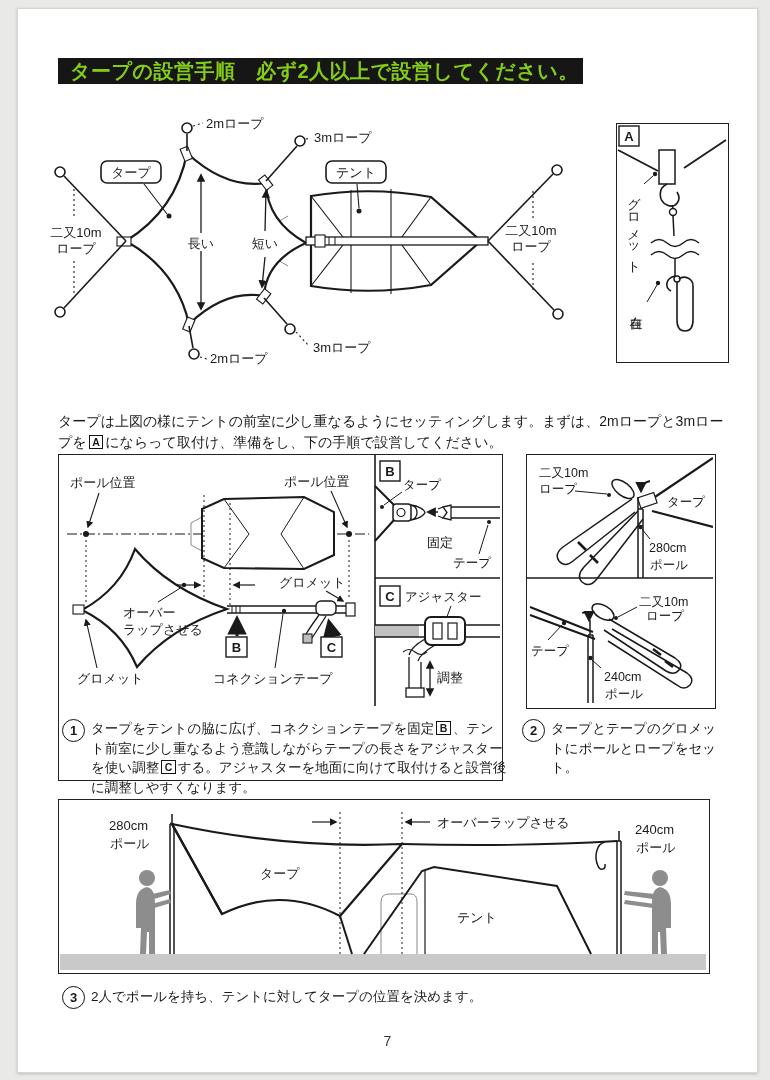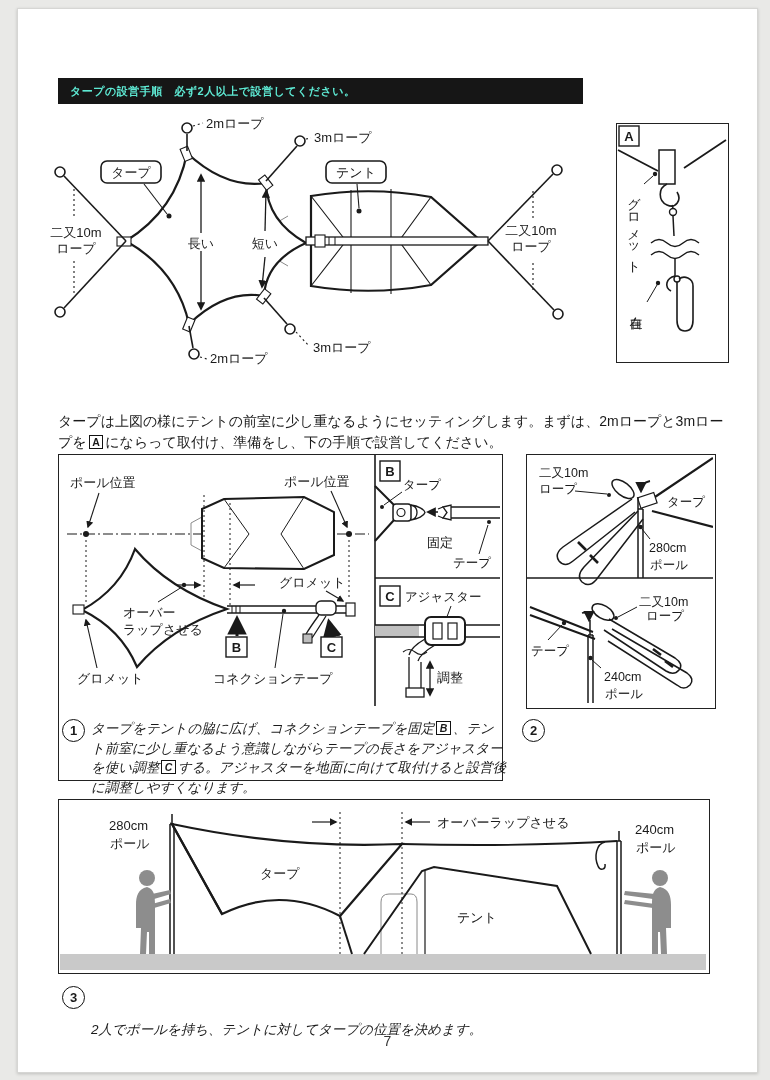--- a/index.html
+++ b/index.html
@@ -10,42 +10,42 @@
     color:#1a1a1a;
   }
   .page {
     position:absolute; left:17px; top:8px; width:739px; height:1063px;
     background:#ffffff; border:1px solid #d6d6d4;
     box-shadow:0 1px 3px rgba(0,0,0,.18);
   }
   .abs { position:absolute; }
   .header-bar {
     left:40px; top:49px; width:513px; height:26px;
-    background:#161616; color:#5eead4;
-    font-size:11px; font-weight:bold; line-height:26px;
-    padding-left:12px; letter-spacing:.5px;margin-top:20px;
+    background:#161616; color:#84cc16;
+    font-size:20px; font-weight:bold; line-height:26px;
+    padding-left:12px; letter-spacing:.5px;
   }
   .intro {
     left:40px; top:382px; width:670px;
     font-size:14px; line-height:21px; letter-spacing:0;margin-top:20px;
   }
   .refbox {
     display:inline-block; border:1.2px solid #111;
     font-size:10.5px; line-height:12px; padding:0 2.5px; margin:0 2px;
     font-weight:bold; vertical-align:1.5px; background:#fff;
   }
   .panel { border:1.7px solid #222; background:#fff; box-sizing:border-box; }
   .steprow { display:flex; align-items:flex-start; }
   .stepnum {
     flex:0 0 auto; display:inline-flex; width:21px; height:21px;
     border:1.7px solid #111; border-radius:50%;
     align-items:center; justify-content:center;
     font-weight:bold; font-size:13px; margin-right:6px; background:#fff;
   }
-  .steptext { font-size:13.5px; line-height:19.5px;font-style:italic; }
+  .steptext { font-size:13.5px; line-height:19.5px; }
   .pagenum { left:0; top:1024px; width:739px; text-align:center; font-size:14px; color:#333; }
   svg text { fill:#1a1a1a; font-family:"Liberation Sans","DejaVu Sans",sans-serif; }
   svg .lbl { font-size:13px; }
   svg .lbl-s { font-size:12.5px; }
   svg .tag { font-size:13px; font-weight:bold; }
   svg { display:block; }
 </style>
 </head>
 <body>
 
@@ -346,20 +346,21 @@
       <text class="lbl-s" x="78" y="243">ポール</text>
     </svg>
   </div>
 
   <div class="abs steprow" style="left:44px; top:710px; width:445px;">
     <span class="stepnum">1</span>
     <span class="steptext"><span>タープをテントの脇に広げ、コネクションテープを固定</span><span class="refbox">B</span><span>、テント前室に少し重なるよう意識しながらテープの長さをアジャスターを使い調整</span><span class="refbox">C</span><span>する。アジャスターを地面に向けて取付けると設営後に調整しやすくなります。</span></span>
   </div>
   <div class="abs steprow" style="left:504px; top:710px; width:205px;">
     <span class="stepnum">2</span>
+    <span class="steptext">タープとテープのグロメットにポールとロープをセット。</span>
   </div>
 
   <div class="abs panel" style="left:40px; top:790px; width:652px; height:175px;">
     <svg width="648" height="171" viewBox="0 0 648 171">
       <defs>
         <marker id="m4" viewBox="0 0 10 10" refX="8" refY="5" markerWidth="6.5" markerHeight="6.5" orient="auto-start-reverse">
           <path d="M0,0 L10,5 L0,10 Z" fill="#1a1a1a"></path>
         </marker>
       </defs>
       <rect x="1" y="154" width="646" height="16" fill="#c9c9c9"></rect>
@@ -410,18 +411,18 @@
       <text class="lbl" x="378" y="27">オーバーラップさせる</text>
       <text class="lbl" x="576" y="34">240cm</text>
       <text class="lbl" x="577" y="52">ポール</text>
       <text class="lbl" x="201" y="78">タープ</text>
       <text class="lbl" x="398" y="122">テント</text>
     </svg>
   </div>
 
   <div class="abs steprow" style="left:44px; top:977px; width:620px;">
     <span class="stepnum">3</span>
-    <span class="steptext" style="line-height:21px;margin-top:33px;">2人でポールを持ち、テントに対してタープの位置を決めます。</span>
+    <span class="steptext" style="line-height:21px;">2人でポールを持ち、テントに対してタープの位置を決めます。</span>
   </div>
 
   <div class="abs pagenum">7</div>
 
 </div>
 
 </body></html>

